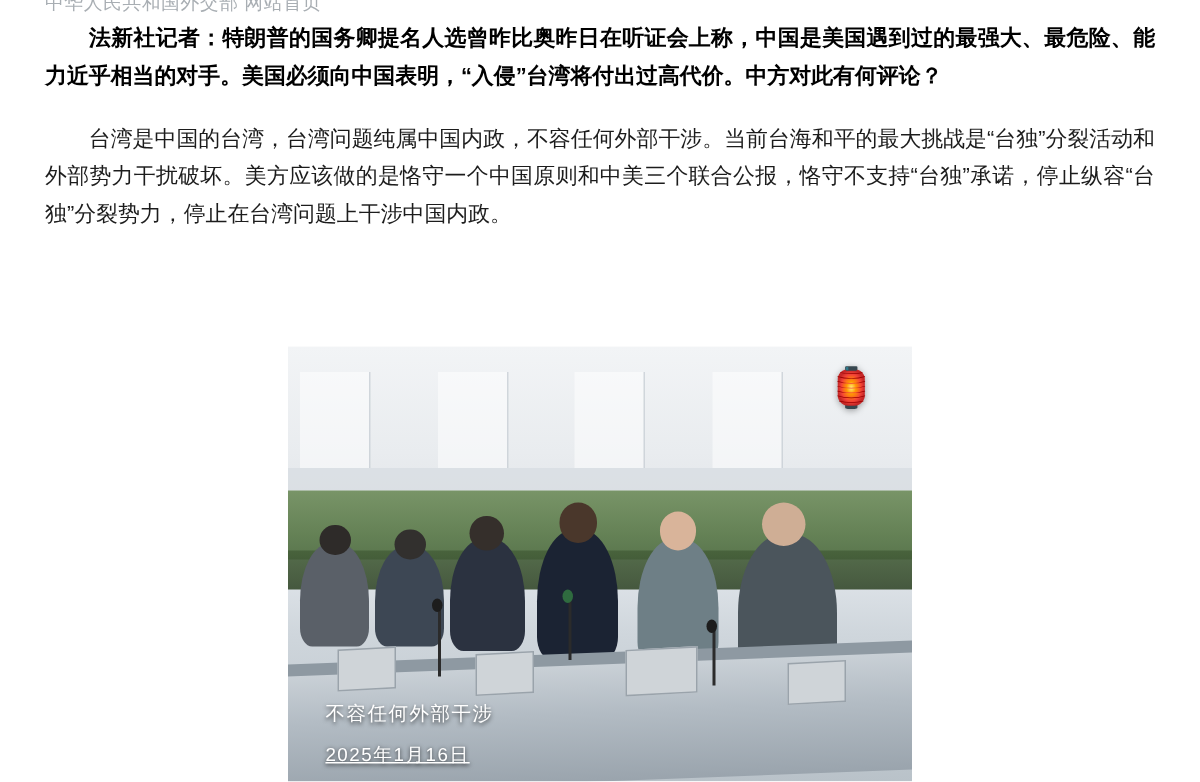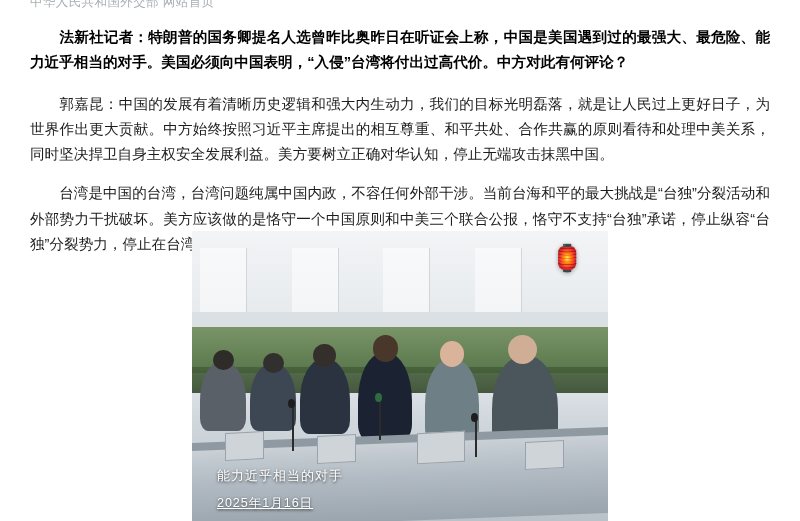--- a/index.html
+++ b/index.html
@@ -27,21 +27,20 @@
     color: #9aa0a6;
     letter-spacing: 0.4px;
     white-space: nowrap;
     opacity: 0.85;
   }
   .article {
     position: absolute;
     top: 14px;
     left: 30px;
     width: 740px;
-    margin-top: 11px;
   }
   p.para {
     margin: 0 0 14px 0;
     font-size: 14.6px;
     line-height: 1.72;
     color: #1c1c1c;
     text-align: justify;
     text-justify: inter-ideograph;
   }
   p.para.first {
@@ -186,23 +185,20 @@
 <div class="page">
 
   <div class="clipped-top">中华人民共和国外交部 网站首页</div>
 
   <div class="article">
 
     <p class="para first">
       <span class="indent"></span><span class="q-label">法新社记者：</span><span class="q-body">特朗普的国务卿提名人选曾昨比奥昨日在听证会上称，中国是美国遇到过的最强大、最危险、能力近乎相当的对手。美国必须向中国表明，“入侵”台湾将付出过高代价。中方对此有何评论？</span>
     </p>
 
-    <p class="para">
-      <span class="indent"></span><span>郭嘉昆：</span><span>中国的发展有着清晰历史逻辑和强大内生动力，我们的目标光明磊落，就是让人民过上更好日子，为世界作出更大贡献。中方始终按照习近平主席提出的相互尊重、和平共处、合作共赢的原则看待和处理中美关系，同时坚决捍卫自身主权安全发展利益。美方要树立正确对华认知，停止无端攻击抹黑中国。</span>
-    </p>
 
     <p class="para">
       <span class="indent"></span><span>台湾是中国的台湾，台湾问题纯属中国内政，不容任何外部干涉。当前台海和平的最大挑战是“台独”分裂活动和外部势力干扰破坏。美方应该做的是恪守一个中国原则和中美三个联合公报，恪守不支持“台独”承诺，停止纵容“台独”分裂势力，停止在台湾问题上干涉中国内政。</span>
     </p>
 
   </div>
 
   <div class="figure">
     <div class="photo">
 
@@ -244,19 +240,19 @@
 
       <div class="mic" style="left:24%; bottom:24%; height:16%;"></div>
       <div class="mic-head" style="left:23%; bottom:39%;"></div>
       <div class="mic" style="left:45%; bottom:28%; height:14%;"></div>
       <div class="mic-head" style="left:44%; bottom:41%; background:#2f6b3f;"></div>
       <div class="mic" style="left:68%; bottom:22%; height:13%;"></div>
       <div class="mic-head" style="left:67%; bottom:34%;"></div>
 
       <div class="sticker">🏮</div>
 
-      <div class="caption-line caption-1">能力近乎相当的对手</div>
+      <div class="caption-line caption-1">不容任何外部干涉</div>
       <div class="caption-line caption-2">2025年1月16日</div>
 
     </div>
   </div>
 
 </div>
 
 </body></html>

